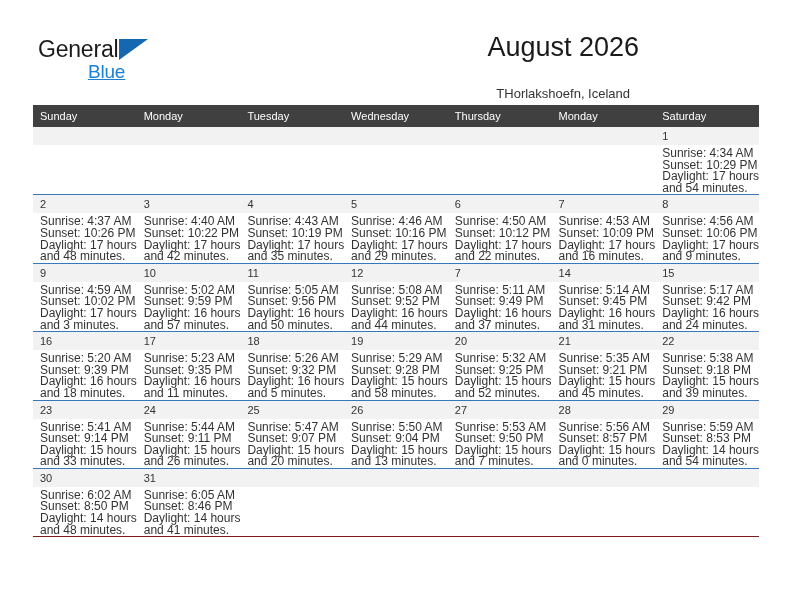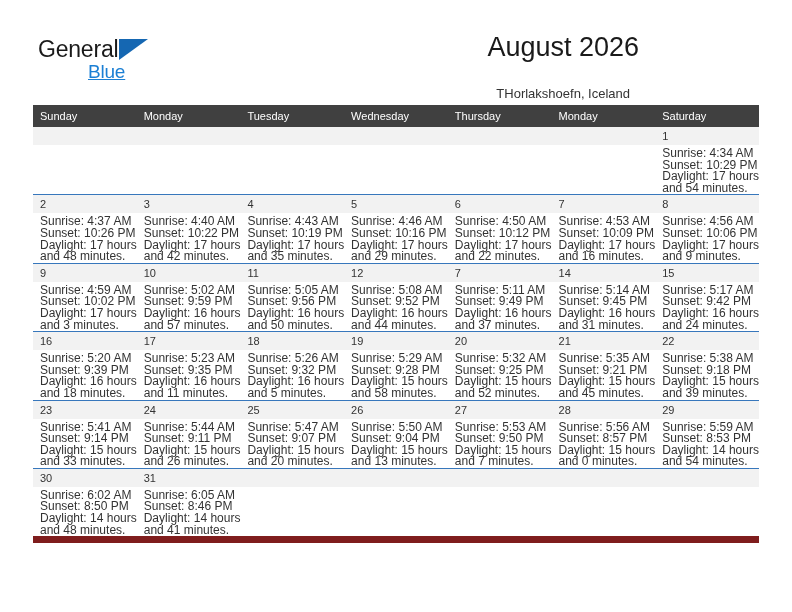--- a/index.html
+++ b/index.html
@@ -107,21 +107,21 @@
   }
   .calendar td {
     vertical-align: top;
     padding: 0;
     border: none;
     border-bottom: 1px solid #3777bc;
     height: 62px;
     background: #ffffff;
   }
   .calendar tr.week-row:last-child td {
-    border-bottom: 7px solid #7f1d1d;
+    border-bottom: 1px solid #7f1d1d;
   }
 
   .daynum {
     background: #f2f2f2;
     font-size: 11px;
     color: #333333;
     padding: 3px 0 3px 7px;
     height: 12px;
     line-height: 12px;
   }

